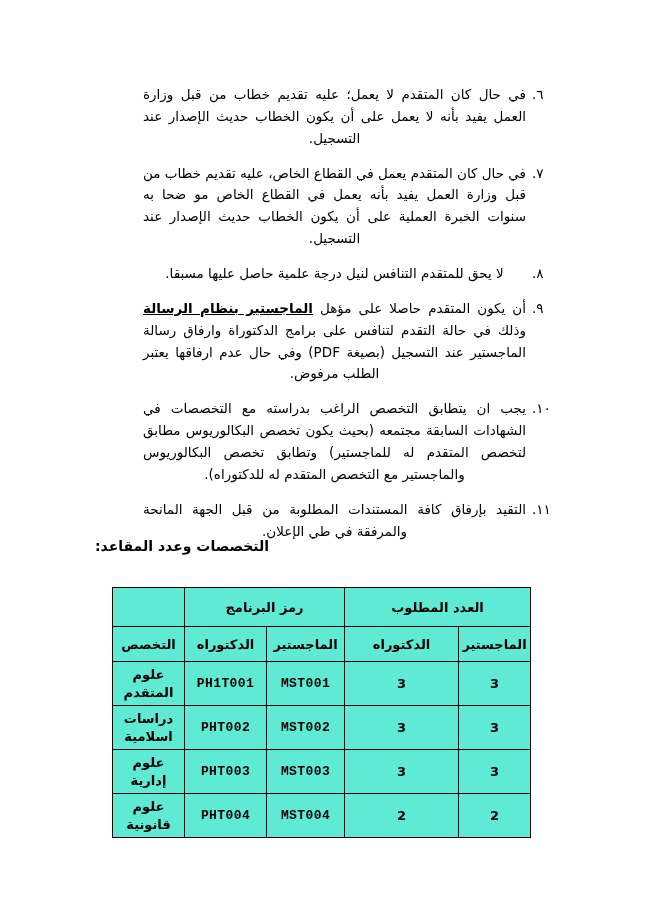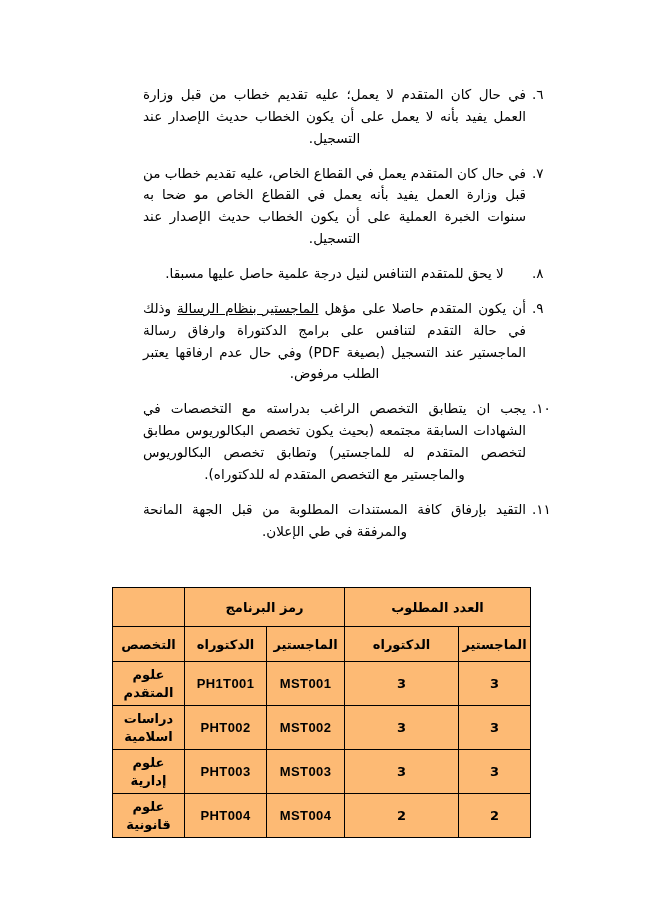--- a/index.html
+++ b/index.html
@@ -43,21 +43,21 @@
   .clause-body {
     flex: 1 1 auto;
     font-size: 13.5px;
     line-height: 1.62;
     text-align: justify;
     text-align-last: center;
     letter-spacing: 0.1px;
     margin-left: 48px;
   }
   .clause-body .hl {
-    font-weight: normal;
+    font-weight: bold;
     text-decoration: underline;
   }
 
   
   .table-caption {
     position: absolute;
     top: 538px;
     right: 95px;
     left: 95px;
     text-align: left;
@@ -79,36 +79,36 @@
     table-layout: fixed;
     direction: rtl;
   }
   table.seats td {
     border: 1px solid #000000;
     text-align: center;
     vertical-align: middle;
     font-size: 13px;
     font-weight: bold;
     padding: 4px 2px;
-    background: #fdba74;
+    background: #5eead4;
   }
   td.hdr {
     background: #bdd3ea;
     height: 30px;
   }
   td.subhdr {
     background: #bdd3ea;
     height: 26px;
   }
   td.spec {
     background: #bdd3ea;
     line-height: 1.35;
   }
   td.code {
-    font-family: Liberation Sans, sans-serif;
+    font-family: Liberation Mono, monospace;
     direction: ltr;
     letter-spacing: 0.4px;
     margin-left: 44px;
   }
   td.count {
     font-size: 13px;
   }
   .col-msc-seats { width: 72px; }
   .col-phd-seats { width: 114px; }
   .col-msc-code  { width: 78px; }
@@ -149,20 +149,21 @@
       <div class="clause-body"><span>يجب ان يتطابق التخصص الراغب بدراسته مع التخصصات في الشهادات السابقة مجتمعه (بحيث يكون تخصص البكالوريوس مطابق لتخصص المتقدم له للماجستير) وتطابق تخصص البكالوريوس والماجستير مع التخصص المتقدم له للدكتوراه).</span></div>
     </div>
 
     <div class="clause">
       <div class="clause-num">١١.</div>
       <div class="clause-body"><span>التقيد بإرفاق كافة المستندات المطلوبة من قبل الجهة المانحة والمرفقة في طي الإعلان.</span></div>
     </div>
 
   </div>
 
+  <div class="table-caption">التخصصات وعدد المقاعد:</div>
 
   <div class="seats-table-wrap">
     <table class="seats">
       <colgroup>
         <col class="col-msc-seats">
         <col class="col-phd-seats">
         <col class="col-msc-code">
         <col class="col-phd-code">
         <col class="col-spec">
       </colgroup>

